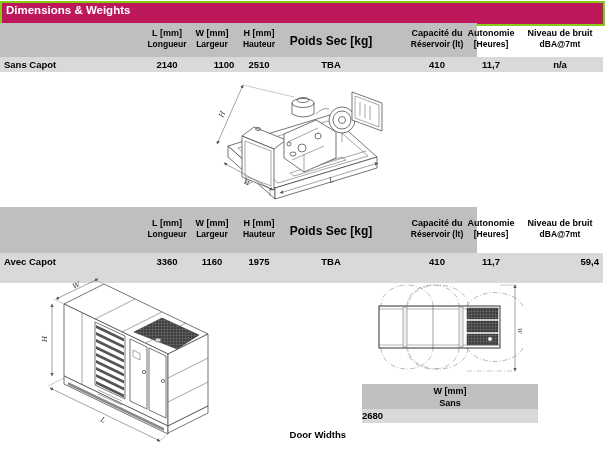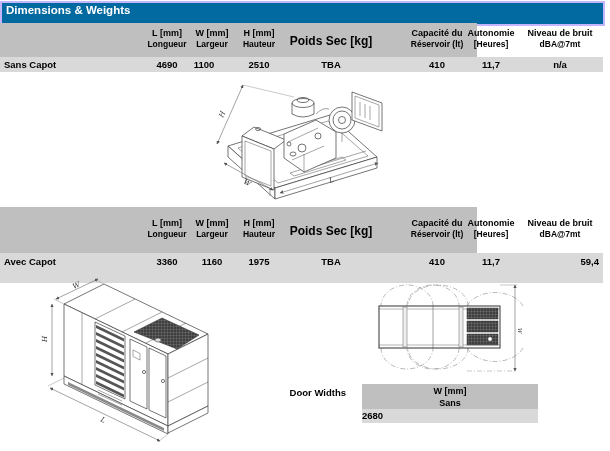--- a/index.html
+++ b/index.html
@@ -1,39 +1,39 @@
 <!DOCTYPE html>
 <html><head>
 <meta charset="utf-8">
 <style>
   html,body{margin:0;padding:0;background:#fff}
   *{box-sizing:border-box}
   .page{position:relative;width:610px;height:451px;background:#fff;overflow:hidden;
         font-family:"Liberation Sans",sans-serif;font-weight:700;color:#000}
-  .banner{position:absolute;left:0;top:1px;width:605px;height:25px;background:#0369a1;
-          border:2px solid #c4b5fd;color:#fff;font-size:11.5px;line-height:14px;padding-left:4px}
+  .banner{position:absolute;left:0;top:1px;width:605px;height:25px;background:#be185d;
+          border:2px solid #84cc16;color:#fff;font-size:11.5px;line-height:14px;padding-left:4px}
   .thead{position:absolute;left:0;width:477px;background:#bfbfbf}
   .trow{position:absolute;left:0;width:603px;background:#d9d9d9;font-size:9.5px}
   .t1h{top:23px;height:34px}
   .t1r{top:57px;height:15px;line-height:15px}
   .t2h{top:207px;height:46px}
   .t2r{top:253px;height:30px;line-height:18px}
   .c{position:absolute;transform:translateX(-50%);text-align:center;white-space:nowrap}
   .h2{font-size:9px;line-height:11px}
   .h2 .sub{font-size:8.5px}
   .t1h .h2{top:5px}.t2h .h2{top:11px}
   .h1{font-size:12px}
   .t1h .h1{top:11px}.t2h .h1{top:17px}
   .rowlabel{position:absolute;left:4px;font-size:9.5px}
   .cr{position:absolute;right:4px;text-align:right;white-space:nowrap}
   .doorhead{position:absolute;left:362px;top:384px;width:176px;height:25px;background:#bfbfbf;
             font-size:9px;text-align:center;line-height:11.5px;padding-top:2px}
   .doorrow{position:absolute;left:362px;top:409px;width:176px;height:14px;background:#d9d9d9;
            font-size:9.5px;text-align:left;line-height:14px}
-  .doorlabel{position:absolute;left:266px;top:387px;width:80px;text-align:right;font-size:9.5px}
+  .doorlabel{position:absolute;left:266px;top:429px;width:80px;text-align:right;font-size:9.5px}
   svg{position:absolute;overflow:visible}
   .d1{left:190px;top:76px}
   .d2{left:38px;top:278px}
   .d3{left:363px;top:281px}
   svg text{font-family:"DejaVu Serif",serif;font-style:italic;font-weight:400;fill:#333}
 </style>
 </head>
 <body>
 
 <div class="page">
@@ -64,22 +64,22 @@
       <div>Autonomie</div>
       <div class="sub">[Heures]</div>
     </div>
     <div class="c h2" style="left:560px">
       <div>Niveau de bruit</div>
       <div class="sub">dBA@7mt</div>
     </div>
   </div>
   <div class="trow t1r">
     <span class="rowlabel">Sans Capot</span>
-    <span class="c" style="left:167px">4690</span>
-    <span class="c" style="left:204px">1100</span>
+    <span class="c" style="left:167px">2140</span>
+    <span class="c" style="left:224px">1100</span>
     <span class="c" style="left:259px">2510</span>
     <span class="c" style="left:331px">TBA</span>
     <span class="c" style="left:437px">410</span>
     <span class="c" style="left:491px">11,7</span>
     <span class="c" style="left:560px">n/a</span>
   </div>
 
   <svg class="d1" width="222" height="127" viewBox="0 0 222 127">
     <defs>
       <marker id="ar1" markerWidth="7" markerHeight="6" refX="5.5" refY="3" orient="auto-start-reverse">

